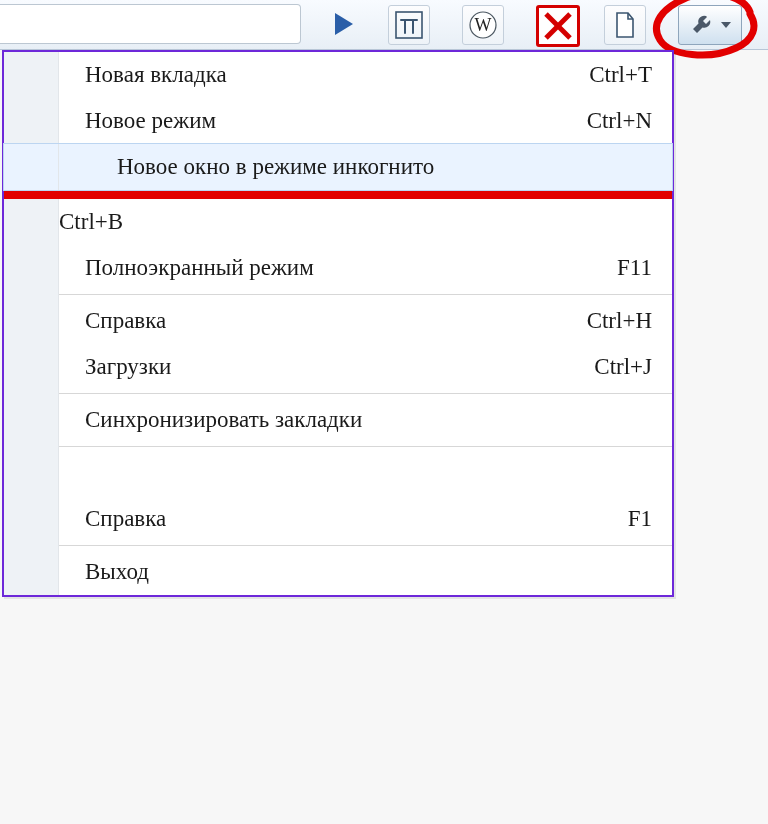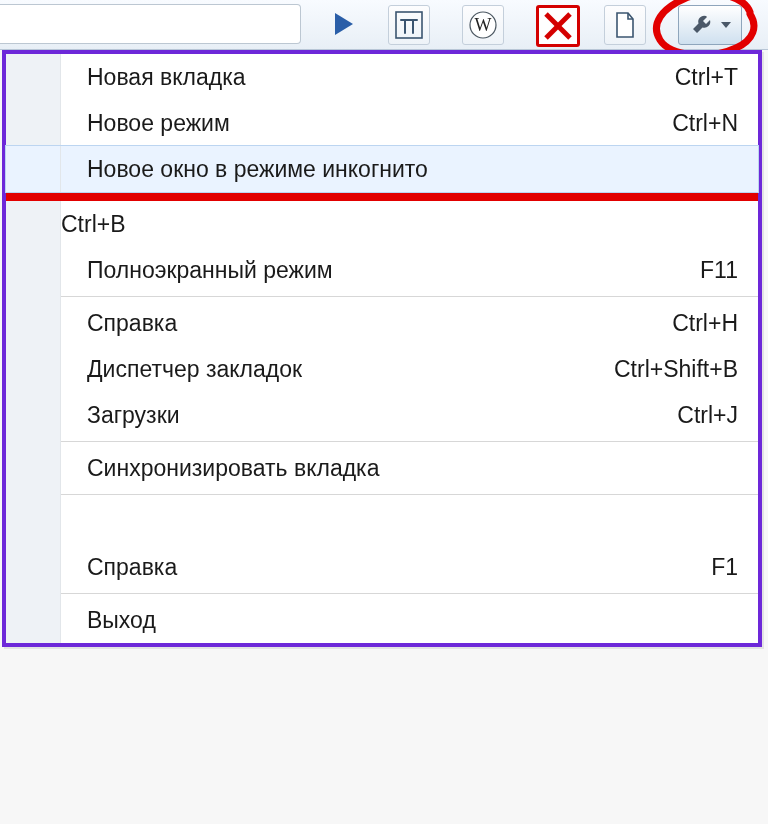--- a/index.html
+++ b/index.html
@@ -28,33 +28,33 @@
     display:flex;align-items:center;justify-content:center;gap:6px;}
   #btn-wrench .tri{width:0;height:0;border-left:5px solid transparent;
     border-right:5px solid transparent;border-top:6px solid #4a5868;}
   
   .red-circ{position:absolute;left:638px;top:-18px;width:128px;height:82px;
     pointer-events:none;}
   .red-circ svg{display:block;}
   
   .tool-btn svg{display:block;}
   
-  .menu{position:absolute;left:2px;top:50px;width:760px;
-    background:#fff;border:4px solid #6d28d9;
+  .menu{position:absolute;left:2px;top:50px;width:672px;
+    background:#fff;border:2px solid #6d28d9;
     box-shadow:2px 2px 0 rgba(0,0,0,.08);
-    box-sizing:border-box;}
+    box-sizing:border-box;font-family:Liberation Serif, serif;}
   .menu .icon-col{width:54px;background:#eef2f6;
     border-right:1px solid #e2e6ea;}
   .item{display:flex;align-items:center;height:46px;
     font-size:23px;color:#1a1a1a;cursor:default;}
   .item .icon-col{flex:0 0 54px;height:100%;}
   .item .lbl{flex:1 1 auto;padding-left:26px;white-space:nowrap;}
   .item .scut{flex:0 0 auto;padding-right:20px;color:#1a1a1a;
     white-space:nowrap;}
-  .item.hi{background:#eaf3ff;outline:1px solid #bcd5f1;}
+  .item.hi{background:#eaf3ff;outline:1px solid #bcd5f1;gap:32px;}
   .item.hi .icon-col{background:#eaf3ff;}
   .sep{display:flex;height:7px;}
   .sep .icon-col{flex:0 0 54px;height:100%;}
   .sep .line{flex:1 1 auto;height:100%;position:relative;}
   .sep .line:before{content:"";position:absolute;left:0;right:0;top:3px;
     height:1px;background:#d7d7d7;}
   .red-under{height:9px;background:#e20000;}
 </style>
 </head>
 <body>
@@ -151,35 +151,30 @@
       <div class="icon-col"></div>
       <div class="line"></div>
     </div>
     <div class="item">
       <div class="icon-col"></div>
       <div class="lbl">Справка</div>
       <div class="scut">Ctrl+H</div>
     </div>
     <div class="item">
       <div class="icon-col"></div>
-      <div class="lbl">Диспетчер закладок</div>
-      <div class="scut">Ctrl+Shift+B</div>
-    </div>
-    <div class="item">
-      <div class="icon-col"></div>
       <div class="lbl">Загрузки</div>
       <div class="scut">Ctrl+J</div>
     </div>
     <div class="sep">
       <div class="icon-col"></div>
       <div class="line"></div>
     </div>
     <div class="item">
       <div class="icon-col"></div>
-      <div class="lbl">Синхронизировать вкладка</div>
+      <div class="lbl">Синхронизировать закладки</div>
       <div class="scut"></div>
     </div>
     <div class="sep">
       <div class="icon-col"></div>
       <div class="line"></div>
     </div>
     <div class="item">
       <div class="icon-col"></div>
       <div class="scut"></div>
     </div>

